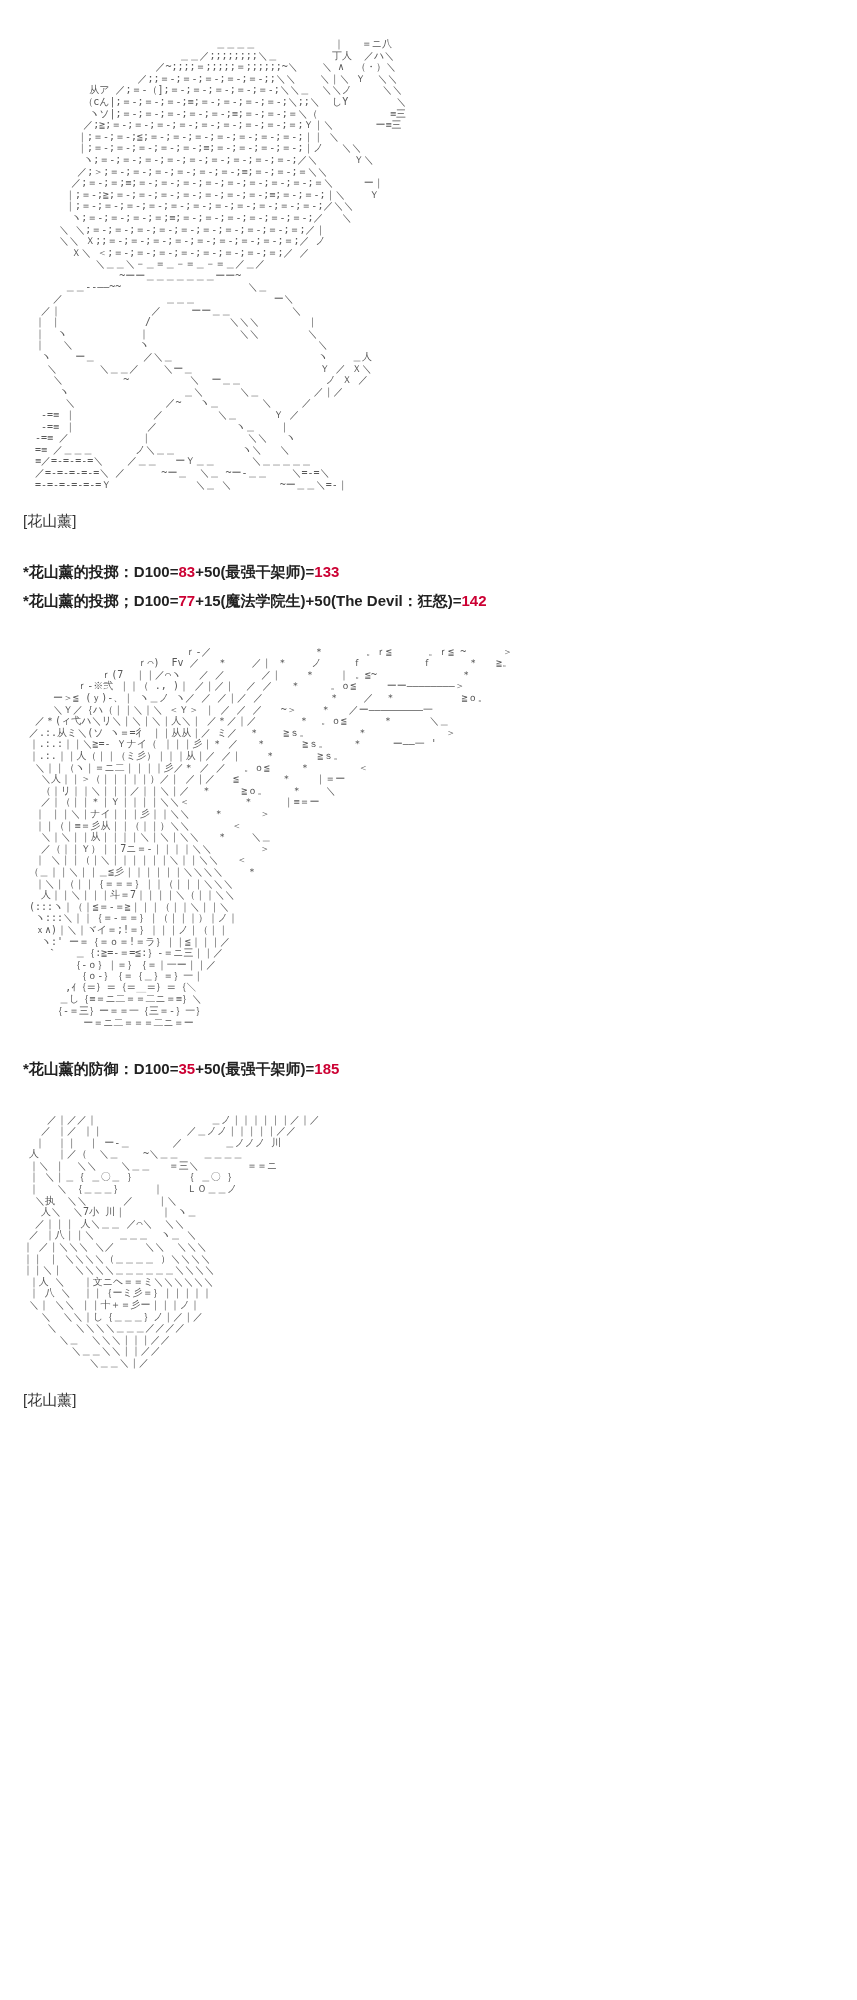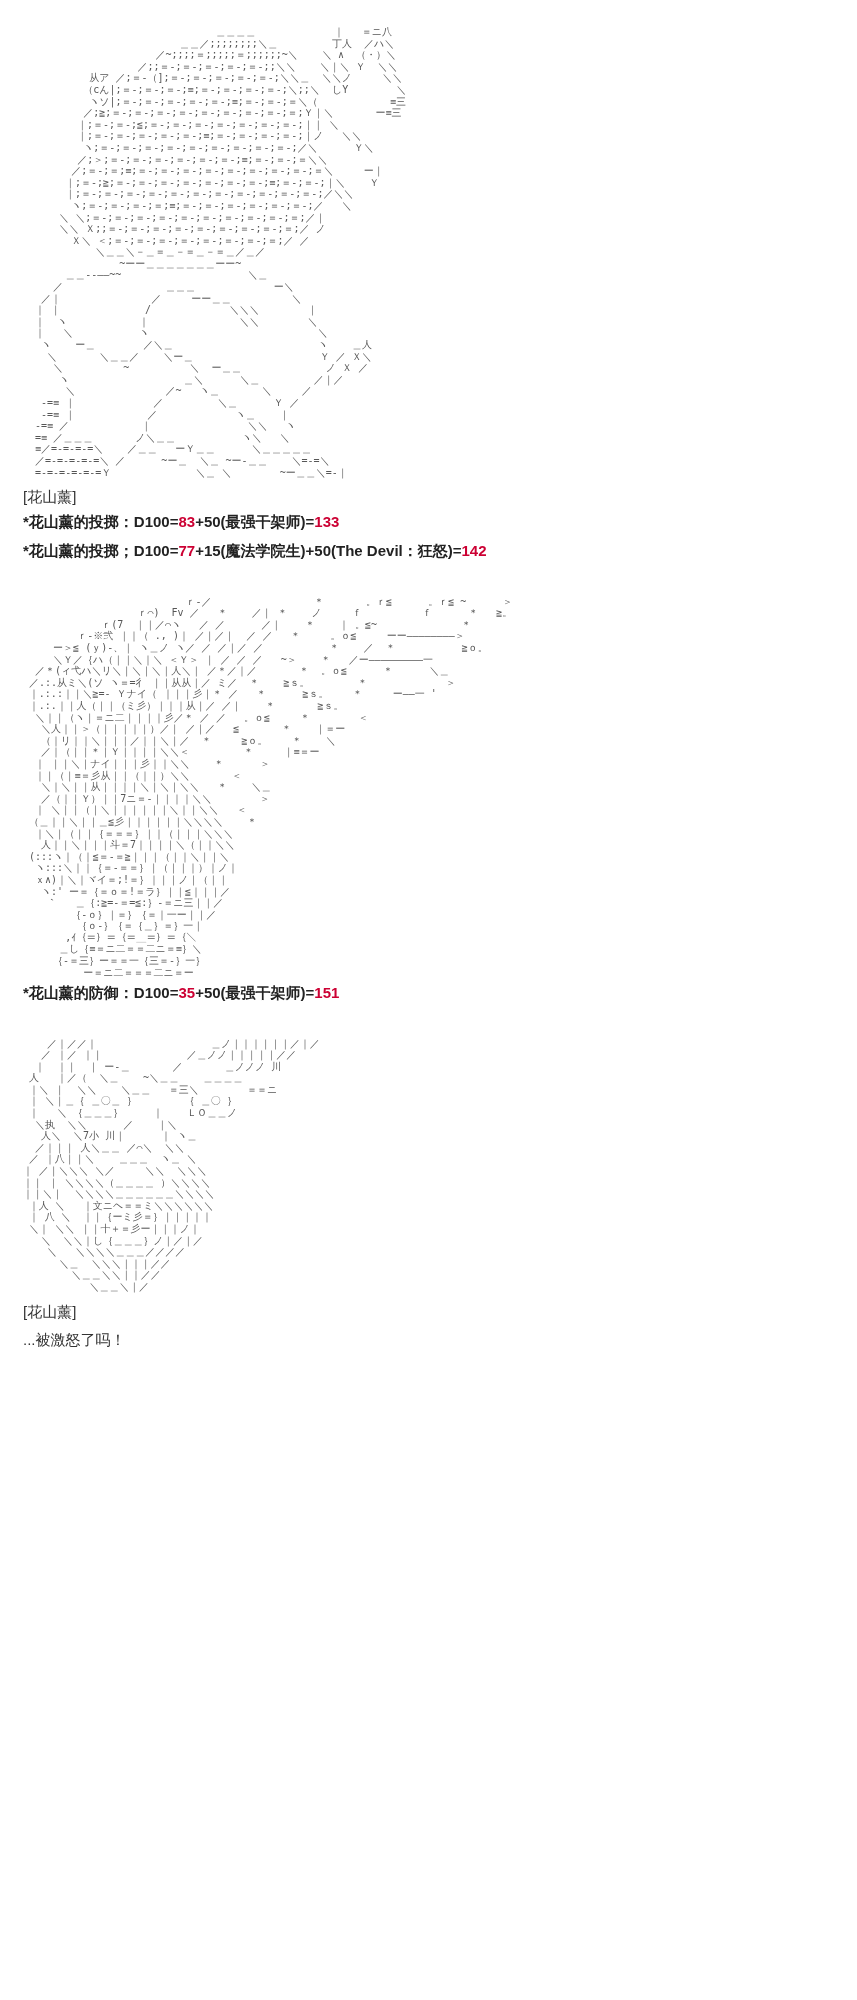--- a/index.html
+++ b/index.html
@@ -5,33 +5,33 @@
   * { margin: 0; padding: 0; box-sizing: border-box; }
   html, body { background: #ffffff; }
   body {
     width: 857px;
     min-height: 2000px;
     margin: 0;
     font-family: "Liberation Sans", sans-serif;
     color: #333333;
     overflow-x: hidden;
   }
-  .page { padding: 26px 18px 40px 23px; }
+  .page { padding: 38px 18px 40px 23px; }
   .aa {
     font-family: "DejaVu Sans Mono", monospace;
     font-size: 10px;
     line-height: 11.6px;
     color: #565656;
     white-space: pre;
     letter-spacing: 0;
   }
   .aa.mid { margin-top: 30px; }
-  .speaker { font-size: 15px; color: #333333; margin-top: 10px; }
+  .speaker { font-size: 15px; color: #333333; margin-top: 22px; }
   .dialogue { font-size: 15px; color: #333333; margin-top: 9px; }
-  .rolls { }
+  .rolls { margin-top: 26px; }
   .roll {
     font-size: 15px;
     font-weight: bold;
     color: #222222;
     line-height: 1.95;
     white-space: pre-wrap;
   }
   .red { color: #cc0033; }
 </style>
 </head>
@@ -117,21 +117,21 @@
     ｀   ＿｛:≧=-＝=≦:｝-＝ニ三｜｜／
         ｛-ｏ｝｜＝｝｛＝｜一ー｜｜／
          ｛ｏ-｝｛＝｛＿｝＝｝一｜
        ,ｲ｛＝｝＝｛＝＿＝｝＝｛＼
       ＿し｛≡＝ニ二＝＝二ニ＝≡｝＼
      ｛-＝三｝ー＝＝一｛三＝-｝一｝
           ー＝ニ二＝＝＝二ニ＝ー</pre>
   </section>
 
   <section class="rolls">
-    <p class="roll"><span>*花山薰的防御：D100=</span><span class="red">35</span><span>+50(最强干架师)=</span><span class="red">151</span></p>
+    <p class="roll"><span>*花山薰的防御：D100=</span><span class="red">35</span><span>+50(最强干架师)=</span><span class="red">185</span></p>
   </section>
 
   <section>
     <pre class="aa mid">    ／｜／／｜                   ＿ノ｜｜｜｜｜｜／｜／
    ／ ｜／ ｜｜              ／＿ノノ｜｜｜｜｜／／
   ｜  ｜｜  ｜ ー-＿       ／       ＿ノノノ 川
  人   ｜／（  ＼＿    ~＼＿＿    ＿＿＿＿
  ｜＼ ｜  ＼＼    ＼＿＿   ＝三＼        ＝＝ニ
  ｜ ＼｜＿｛ ＿〇＿ ｝        ｛ ＿〇 ｝
  ｜   ＼ ｛＿＿＿｝     ｜    ＬＯ＿＿ノ
@@ -144,16 +144,15 @@
 ｜｜＼｜  ＼＼＼＼＿＿＿＿＿＿＼＼＼＼
  ｜人 ＼   ｜文ニヘ＝＝ミ＼＼＼＼＼＼
  ｜ 八 ＼  ｜｜｛ーミ彡＝｝｜｜｜｜｜
  ＼｜ ＼＼ ｜｜十＋＝彡ー｜｜｜ノ｜
    ＼  ＼＼｜し｛＿＿＿｝ノ｜／｜／
     ＼   ＼＼＼＼＿＿＿／／／／
       ＼＿  ＼＼＼｜｜｜／／
         ＼＿＿＼＼｜｜／／
            ＼＿＿＼｜／</pre>
     <p class="speaker">[花山薰]</p>
-    <p class="dialogue">...被激怒了吗！</p>
   </section>
 
 </div>
 
 </body></html>

